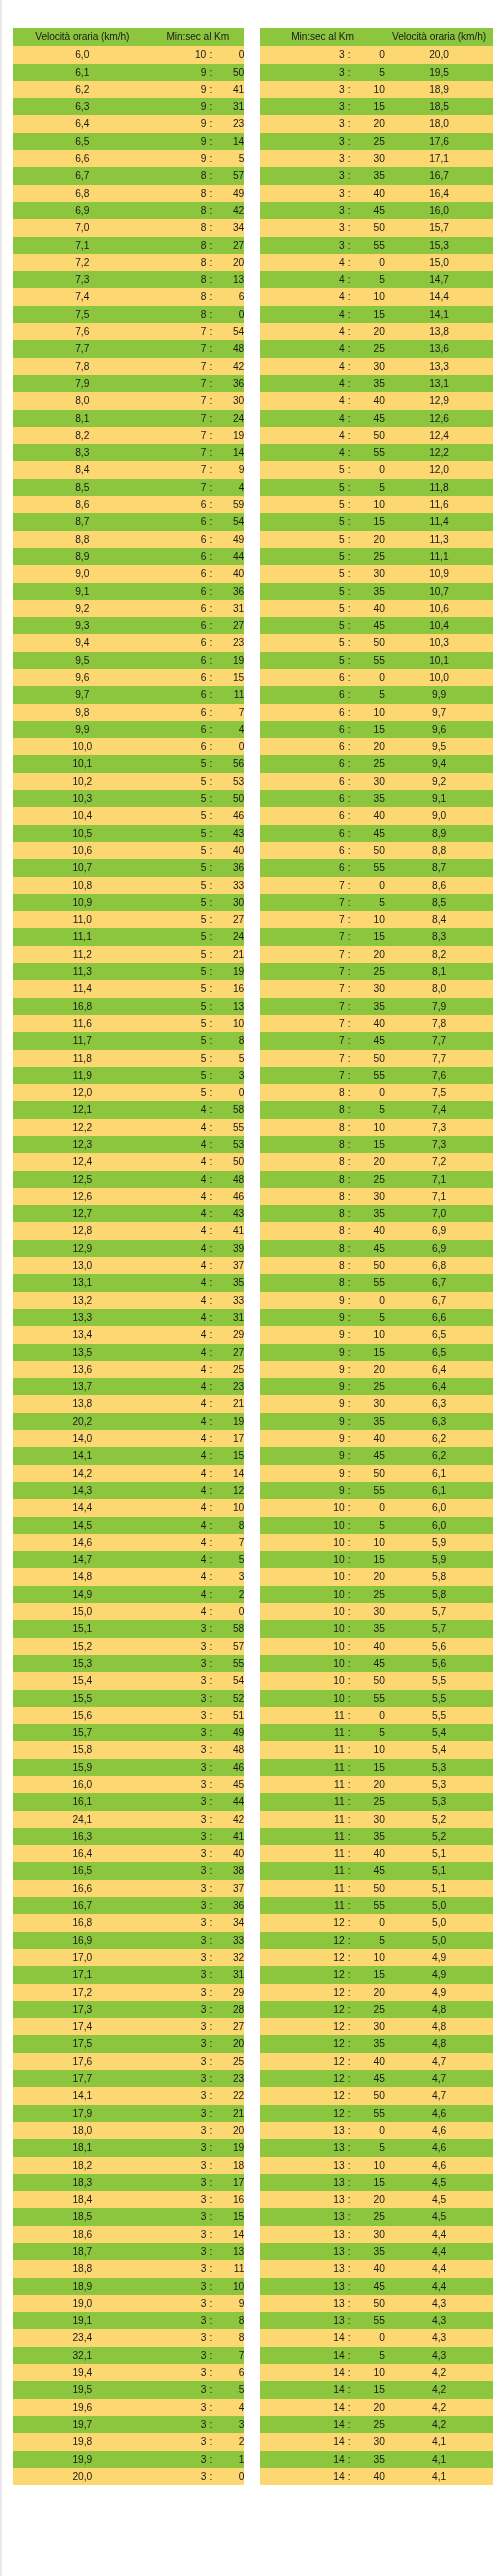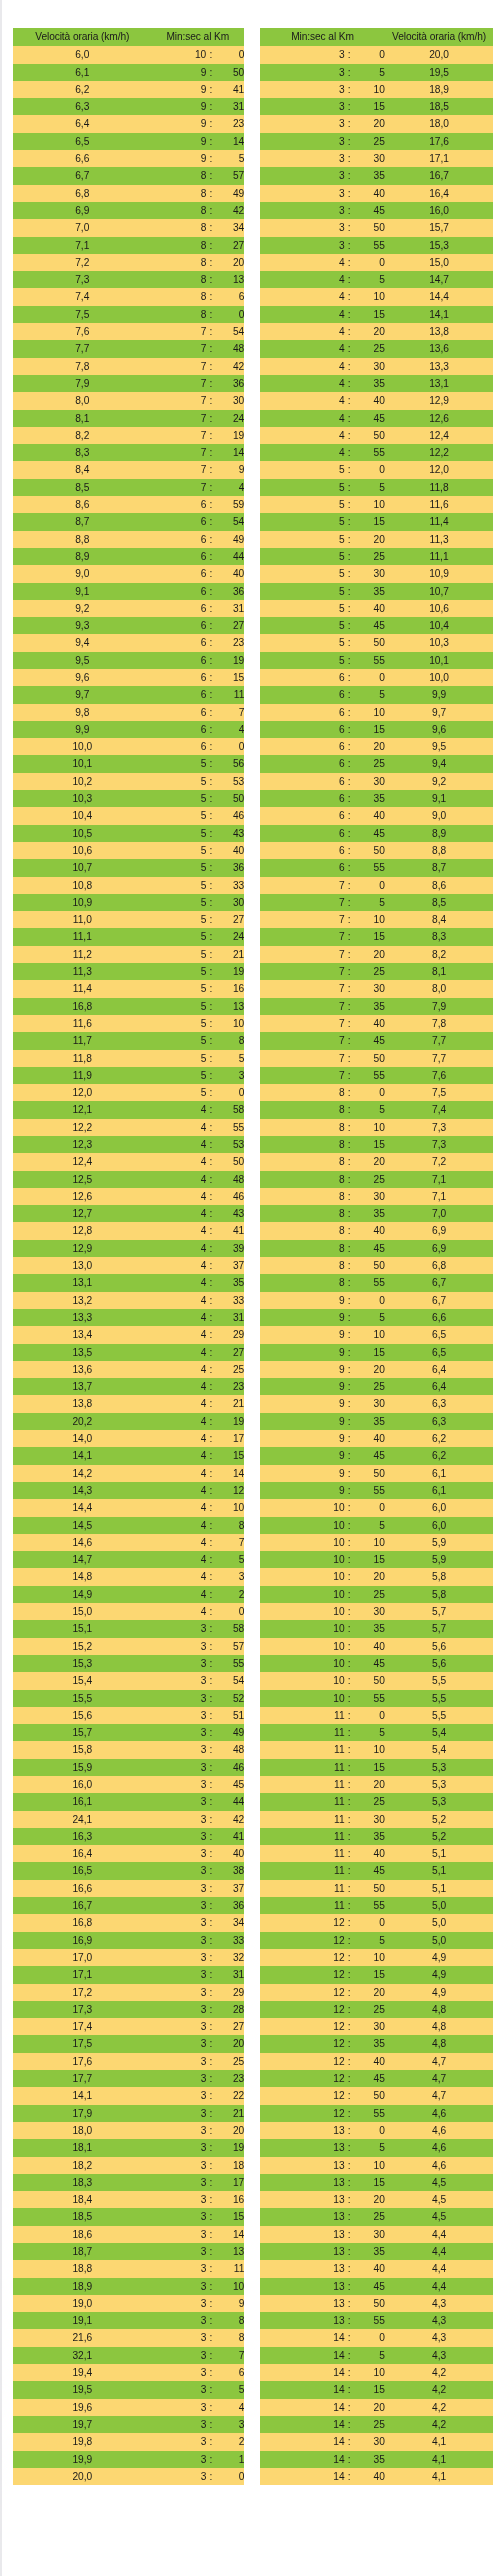--- a/index.html
+++ b/index.html
@@ -904,21 +904,21 @@
             <td class="sep">:</td>
             <td class="sec">9</td>
           </tr>
           <tr class="even">
             <td class="speed-l">19,1</td>
             <td class="min">3</td>
             <td class="sep">:</td>
             <td class="sec">8</td>
           </tr>
           <tr class="odd">
-            <td class="speed-l">21,6</td>
+            <td class="speed-l">23,4</td>
             <td class="min">3</td>
             <td class="sep">:</td>
             <td class="sec">8</td>
           </tr>
           <tr class="even">
             <td class="speed-l">32,1</td>
             <td class="min">3</td>
             <td class="sep">:</td>
             <td class="sec">7</td>
           </tr>

